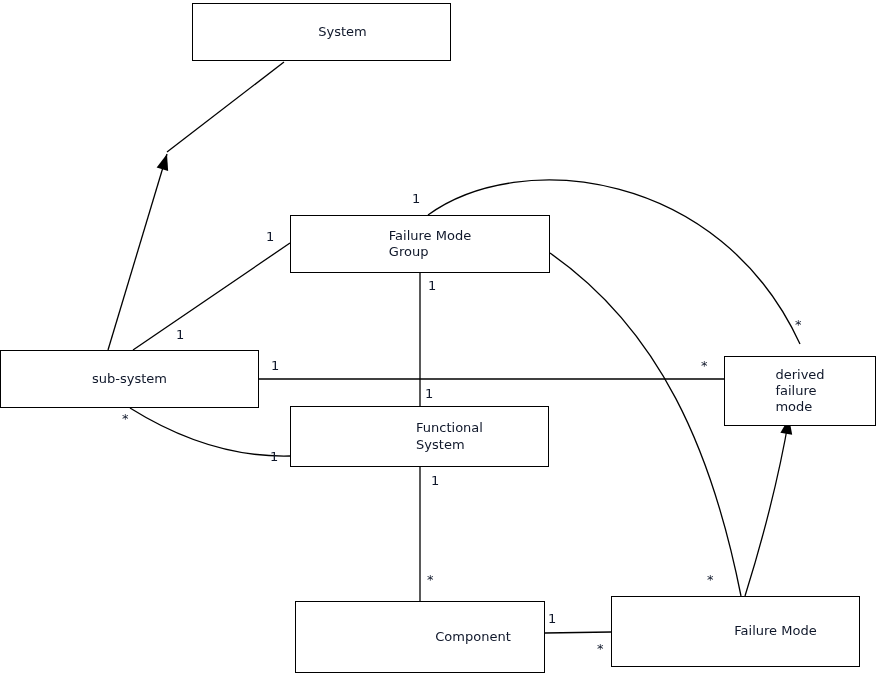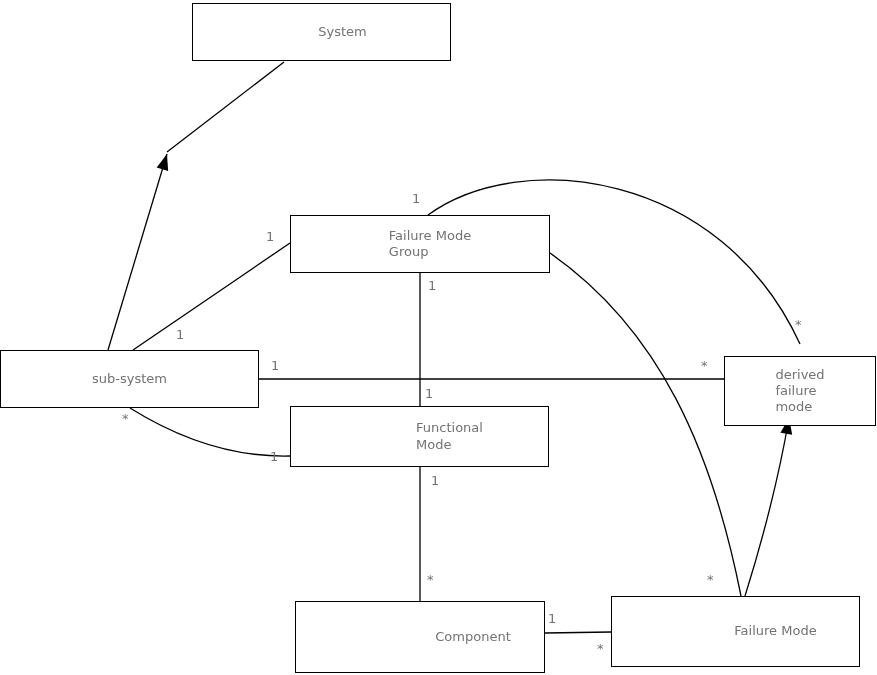--- a/index.html
+++ b/index.html
@@ -1,21 +1,21 @@
 <!DOCTYPE html>
 <html><head>
 <meta charset="utf-8">
 <style>
   html,body{margin:0;padding:0;background:#ffffff;}
   #canvas{
     position:relative;
     width:877px;height:675px;
     background:#ffffff;
     font-family:"DejaVu Sans", sans-serif;
-    color:#737373;
+    color:#0f172a;
     overflow:hidden;
   }
   #edges{position:absolute;left:0;top:0;width:877px;height:675px;pointer-events:none;}
   .node{
     position:absolute;
     background:#ffffff;
     border:1.5px solid #000;
     box-sizing:border-box;
     display:flex;align-items:center;justify-content:center;
     font-size:13px;
@@ -95,21 +95,21 @@
   </div>
 
   <div class="node" id="n-dfm">
     <span class="lbl">derived
 failure
 mode</span>
   </div>
 
   <div class="node" id="n-fg">
     <span class="lbl lbl-fg">Functional
-Mode</span>
+System</span>
   </div>
 
   <div class="node" id="n-component">
     <span class="lbl lbl-component">Component</span>
   </div>
 
   <div class="node" id="n-fm">
     <span class="lbl lbl-fm">Failure Mode</span>
   </div>
 

